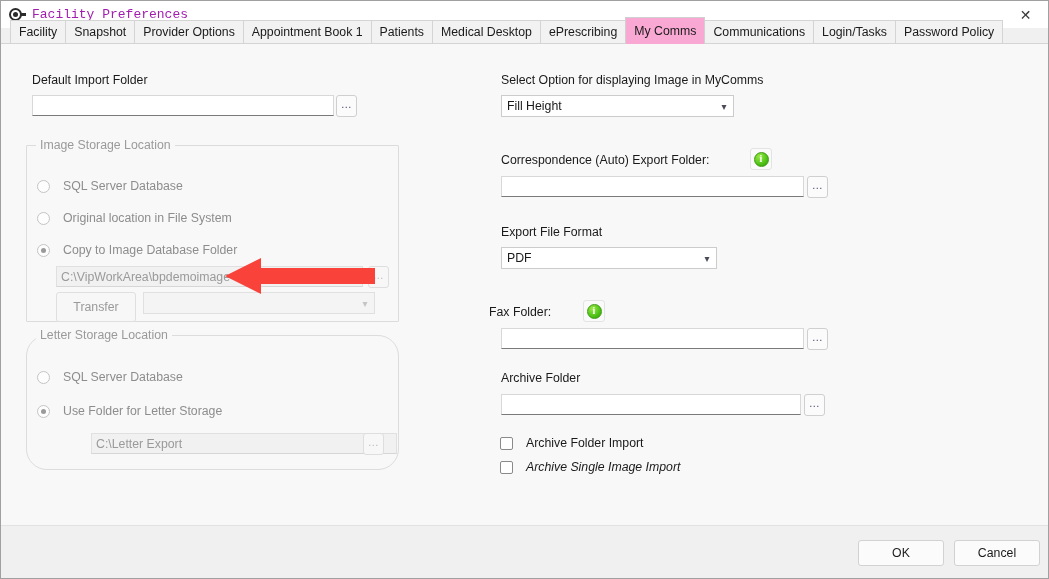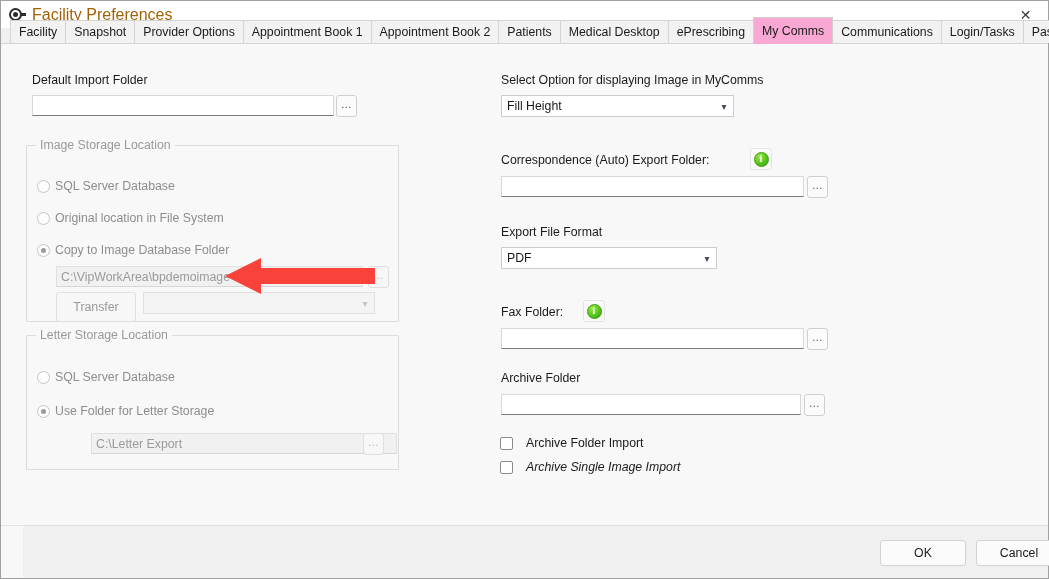--- a/index.html
+++ b/index.html
@@ -33,21 +33,21 @@
   }
   .title-icon .dot {
     position: absolute; left: 4px; top: 5px; width: 5px; height: 5px;
     background: #2b2b2b; border-radius: 50%;
   }
   .title-icon .tail {
     position: absolute; left: 11px; top: 6px; width: 6px; height: 3px;
     background: #2b2b2b;
   }
   .title-text {
-    font-size: 16px; color: #a16207; white-space: nowrap;
+    font-size: 13px; color: #a21caf; white-space: nowrap; font-family: Liberation Mono, monospace;
   }
   .close-btn {
     position: absolute; right: 0; top: 0; width: 45px; height: 27px;
     display: flex; align-items: center; justify-content: center;
     font-size: 14px; color: #3a3a3a; cursor: pointer;
     font-family: "DejaVu Sans", sans-serif;
   }
 
   
   .tabstrip {
@@ -160,21 +160,21 @@
   .radio .rc {
     width: 13px; height: 13px; border-radius: 50%;
     border: 1px solid #c4c4c4; background: #fdfdfd;
     position: relative; flex: none;
   }
   .radio.checked .rc::after {
     content: ""; position: absolute; left: 3px; top: 3px;
     width: 5px; height: 5px; border-radius: 50%; background: #9a9a9a;
   }
   .radio .rl {
-    margin-left: 5px; font-size: 12.3px; color: #8d8d8d; white-space: nowrap;
+    margin-left: 13px; font-size: 12.3px; color: #8d8d8d; white-space: nowrap;
   }
 
   
   .check { position: absolute; display: flex; align-items: center; cursor: pointer; }
   .check .cb {
     width: 13px; height: 13px; border: 1px solid #8a8a8a;
     background: #ffffff; border-radius: 2px; flex: none;
   }
   .check .cl { margin-left: 13px; font-size: 12.3px; color: #1a1a1a; white-space: nowrap; }
 
@@ -198,21 +198,20 @@
     border: 1px solid #3f9a12;
     display: flex; align-items: center; justify-content: center;
     color: #ffffff; font-size: 10px; font-weight: bold;
     font-family: "Liberation Serif", serif; line-height: 1;
   }
 
   
   .footer {
     position: absolute; left: 0; right: 0; bottom: 0; height: 52px;
     background: #f0f0f0;
-    margin-left: 22px;
   }
   .btn-lg {
     position: absolute; top: 14px; width: 86px; height: 26px;
     background: #fbfbfb; border: 1px solid #d2d2d2; border-radius: 3px;
     display: flex; align-items: center; justify-content: center;
     font-size: 12.3px; color: #1a1a1a; cursor: pointer;
   }
 
   
   .ann-arrow { position: absolute; pointer-events: none; }
@@ -230,21 +229,20 @@
     </div>
     <div class="title-text">Facility Preferences</div>
     <div class="close-btn">✕</div>
   </div>
 
   <div class="tabstrip">
     <div class="tab">Facility</div>
     <div class="tab">Snapshot</div>
     <div class="tab">Provider Options</div>
     <div class="tab">Appointment Book 1</div>
-    <div class="tab">Appointment Book 2</div>
     <div class="tab">Patients</div>
     <div class="tab">Medical Desktop</div>
     <div class="tab">ePrescribing</div>
     <div class="tab active">My Comms</div>
     <div class="tab">Communications</div>
     <div class="tab">Login/Tasks</div>
     <div class="tab">Password Policy</div>
   </div>
 
   <div class="content">
@@ -274,21 +272,21 @@
 
     <input class="tbox disabled" style="left: 55px; top: 208px; width: 307px;" value="C:\VipWorkArea\bpdemoimage">
     <div class="ebtn disabled" style="left:367px; top:208px;">...</div>
 
     <div class="btn-sm" style="left:55px; top:234px; width:80px; height:30px;">Transfer</div>
     <div class="combo disabled" style="left:142px; top:234px; width:232px;">
       <div class="cv"></div>
       <div class="chev">▾</div>
     </div>
 
-    <div class="group" style="left:25px; top:277px; width:373px; height:135px;">
+    <div class="group" style="left:25px; top:277px; width:373px; height:135px;border-radius:21px;">
       <div class="gtitle">Letter Storage Location</div>
     </div>
 
     <div class="radio" style="left:36px; top:312px;">
       <div class="rc"></div>
       <div class="rl">SQL Server Database</div>
     </div>
 
     <div class="radio checked" style="left:36px; top:346px;">
       <div class="rc"></div>
@@ -310,21 +308,21 @@
     </div>
     <input class="tbox" style="left: 500px; top: 118px; width: 303px;" value="">
     <div class="ebtn" style="left:806px; top:118px;">...</div>
 
     <div class="lbl" style="left:500px; top:167px;">Export File Format</div>
     <div class="combo" style="left:500px; top:189px; width:216px;">
       <div class="cv">PDF</div>
       <div class="chev">▾</div>
     </div>
 
-    <div class="lbl" style="left:500px; top:247px;text-align:center;">Fax Folder:</div>
+    <div class="lbl" style="left:488px; top:247px;text-align:center;">Fax Folder:</div>
     <div class="info-btn" style="left:582px; top:242px;">
       <div class="circ">i</div>
     </div>
     <input class="tbox" style="left: 500px; top: 270px; width: 303px;" value="">
     <div class="ebtn" style="left:806px; top:270px;">...</div>
 
     <div class="lbl" style="left:500px; top:313px;">Archive Folder</div>
     <input class="tbox" style="left: 500px; top: 336px; width: 300px;" value="">
     <div class="ebtn" style="left:803px; top:336px;">...</div>
 

